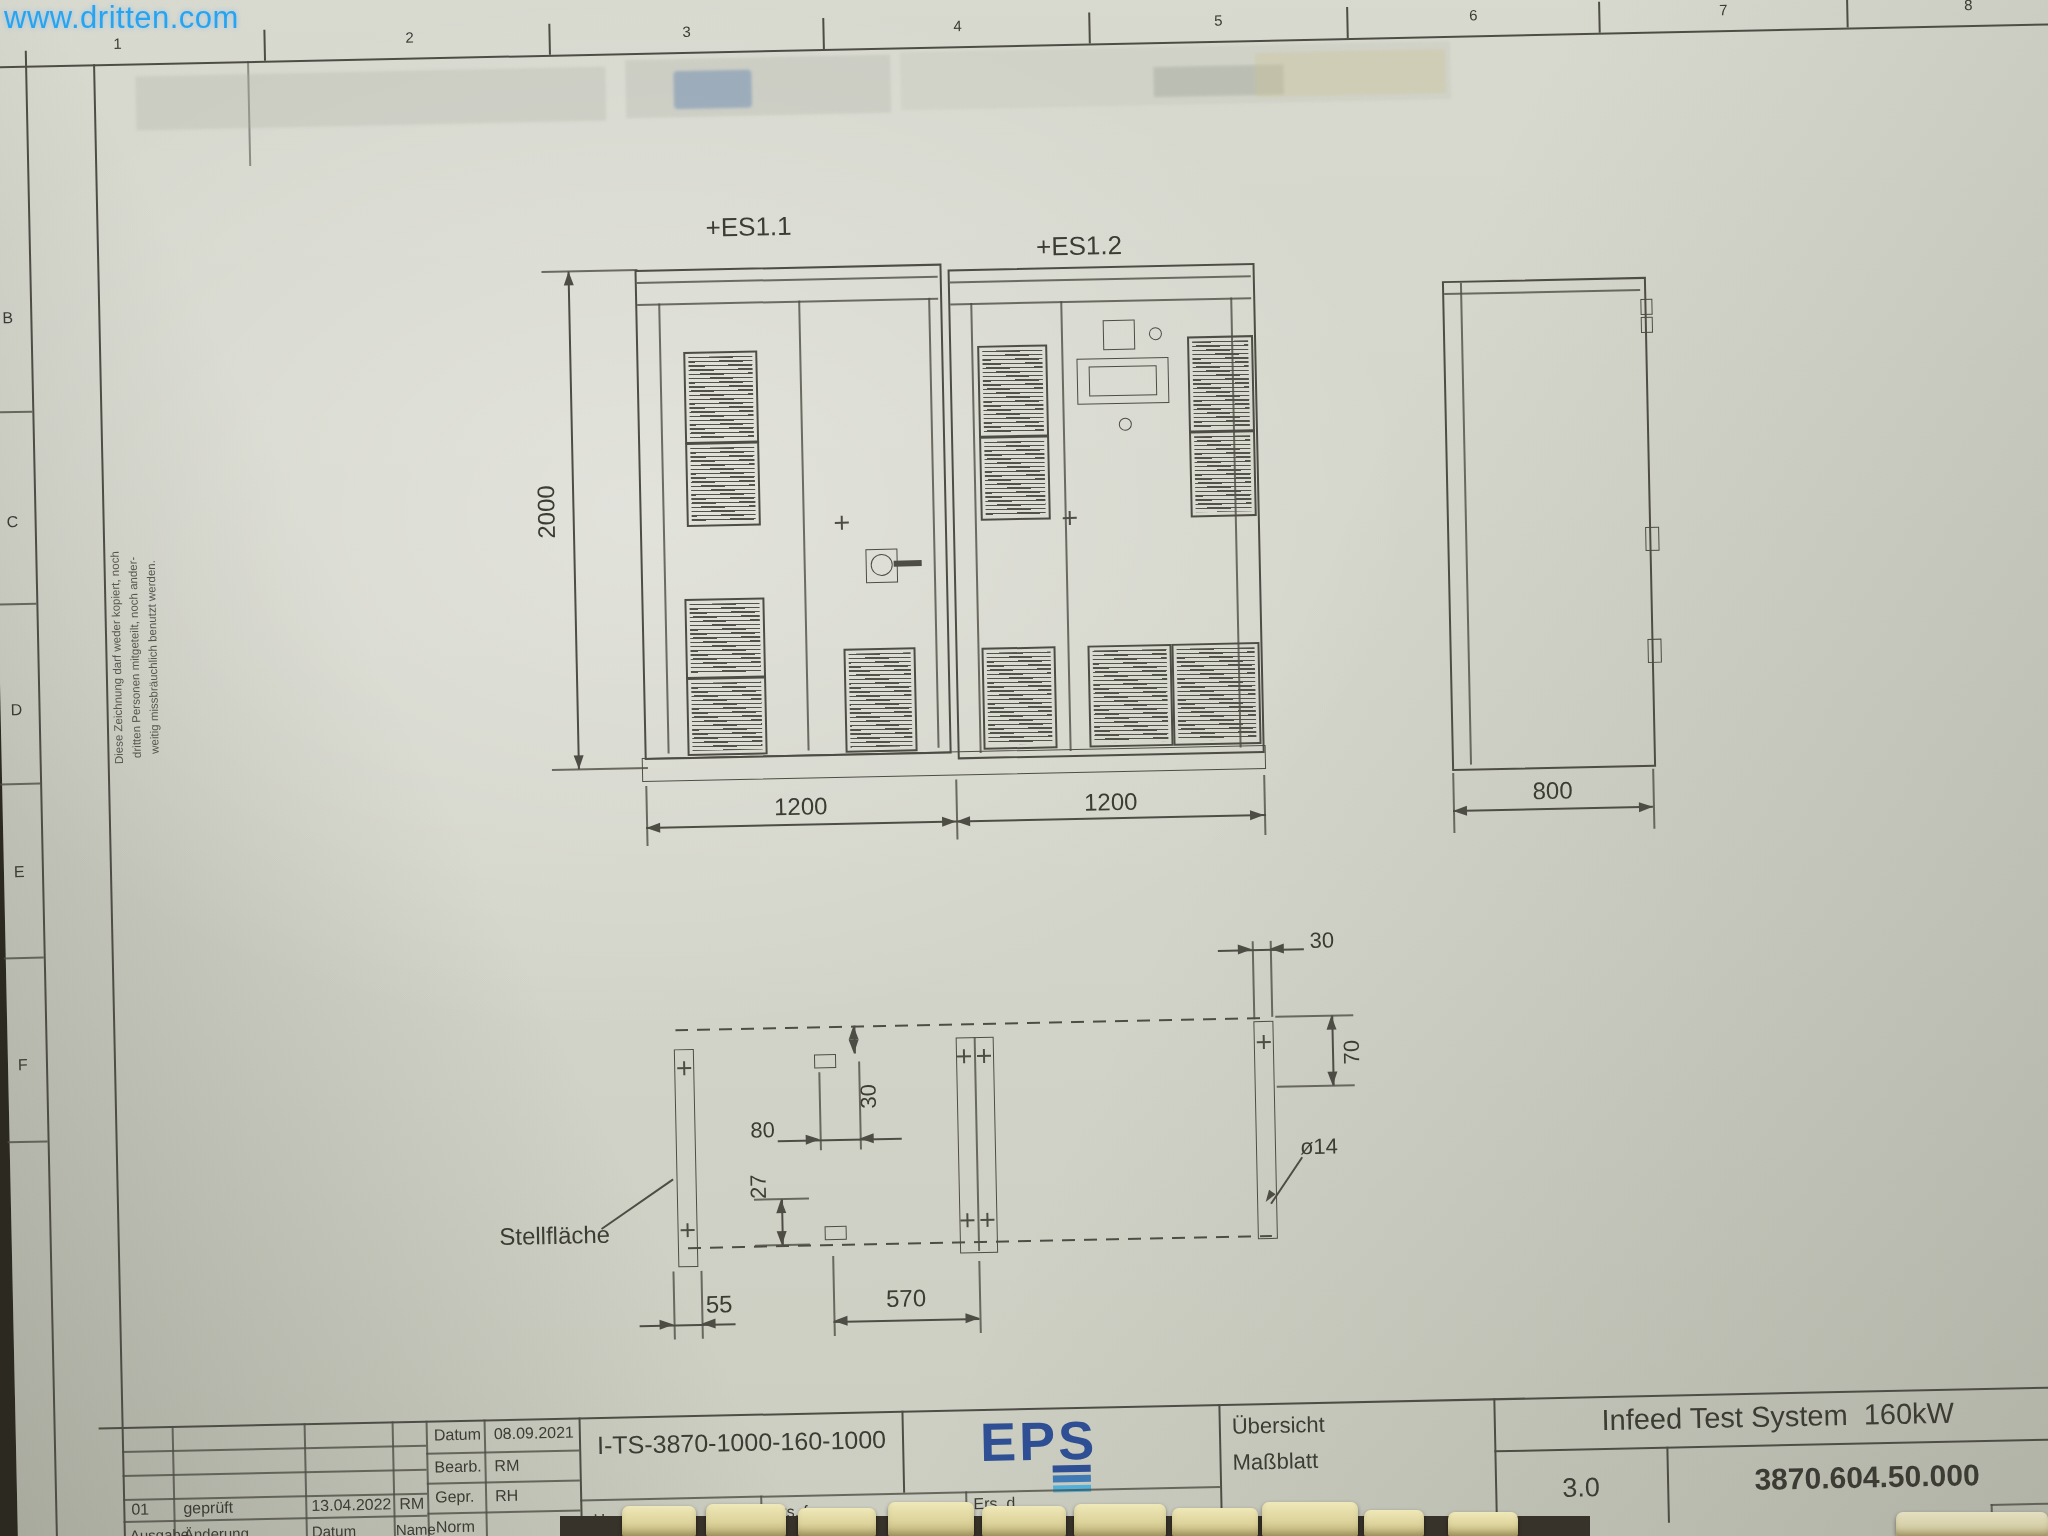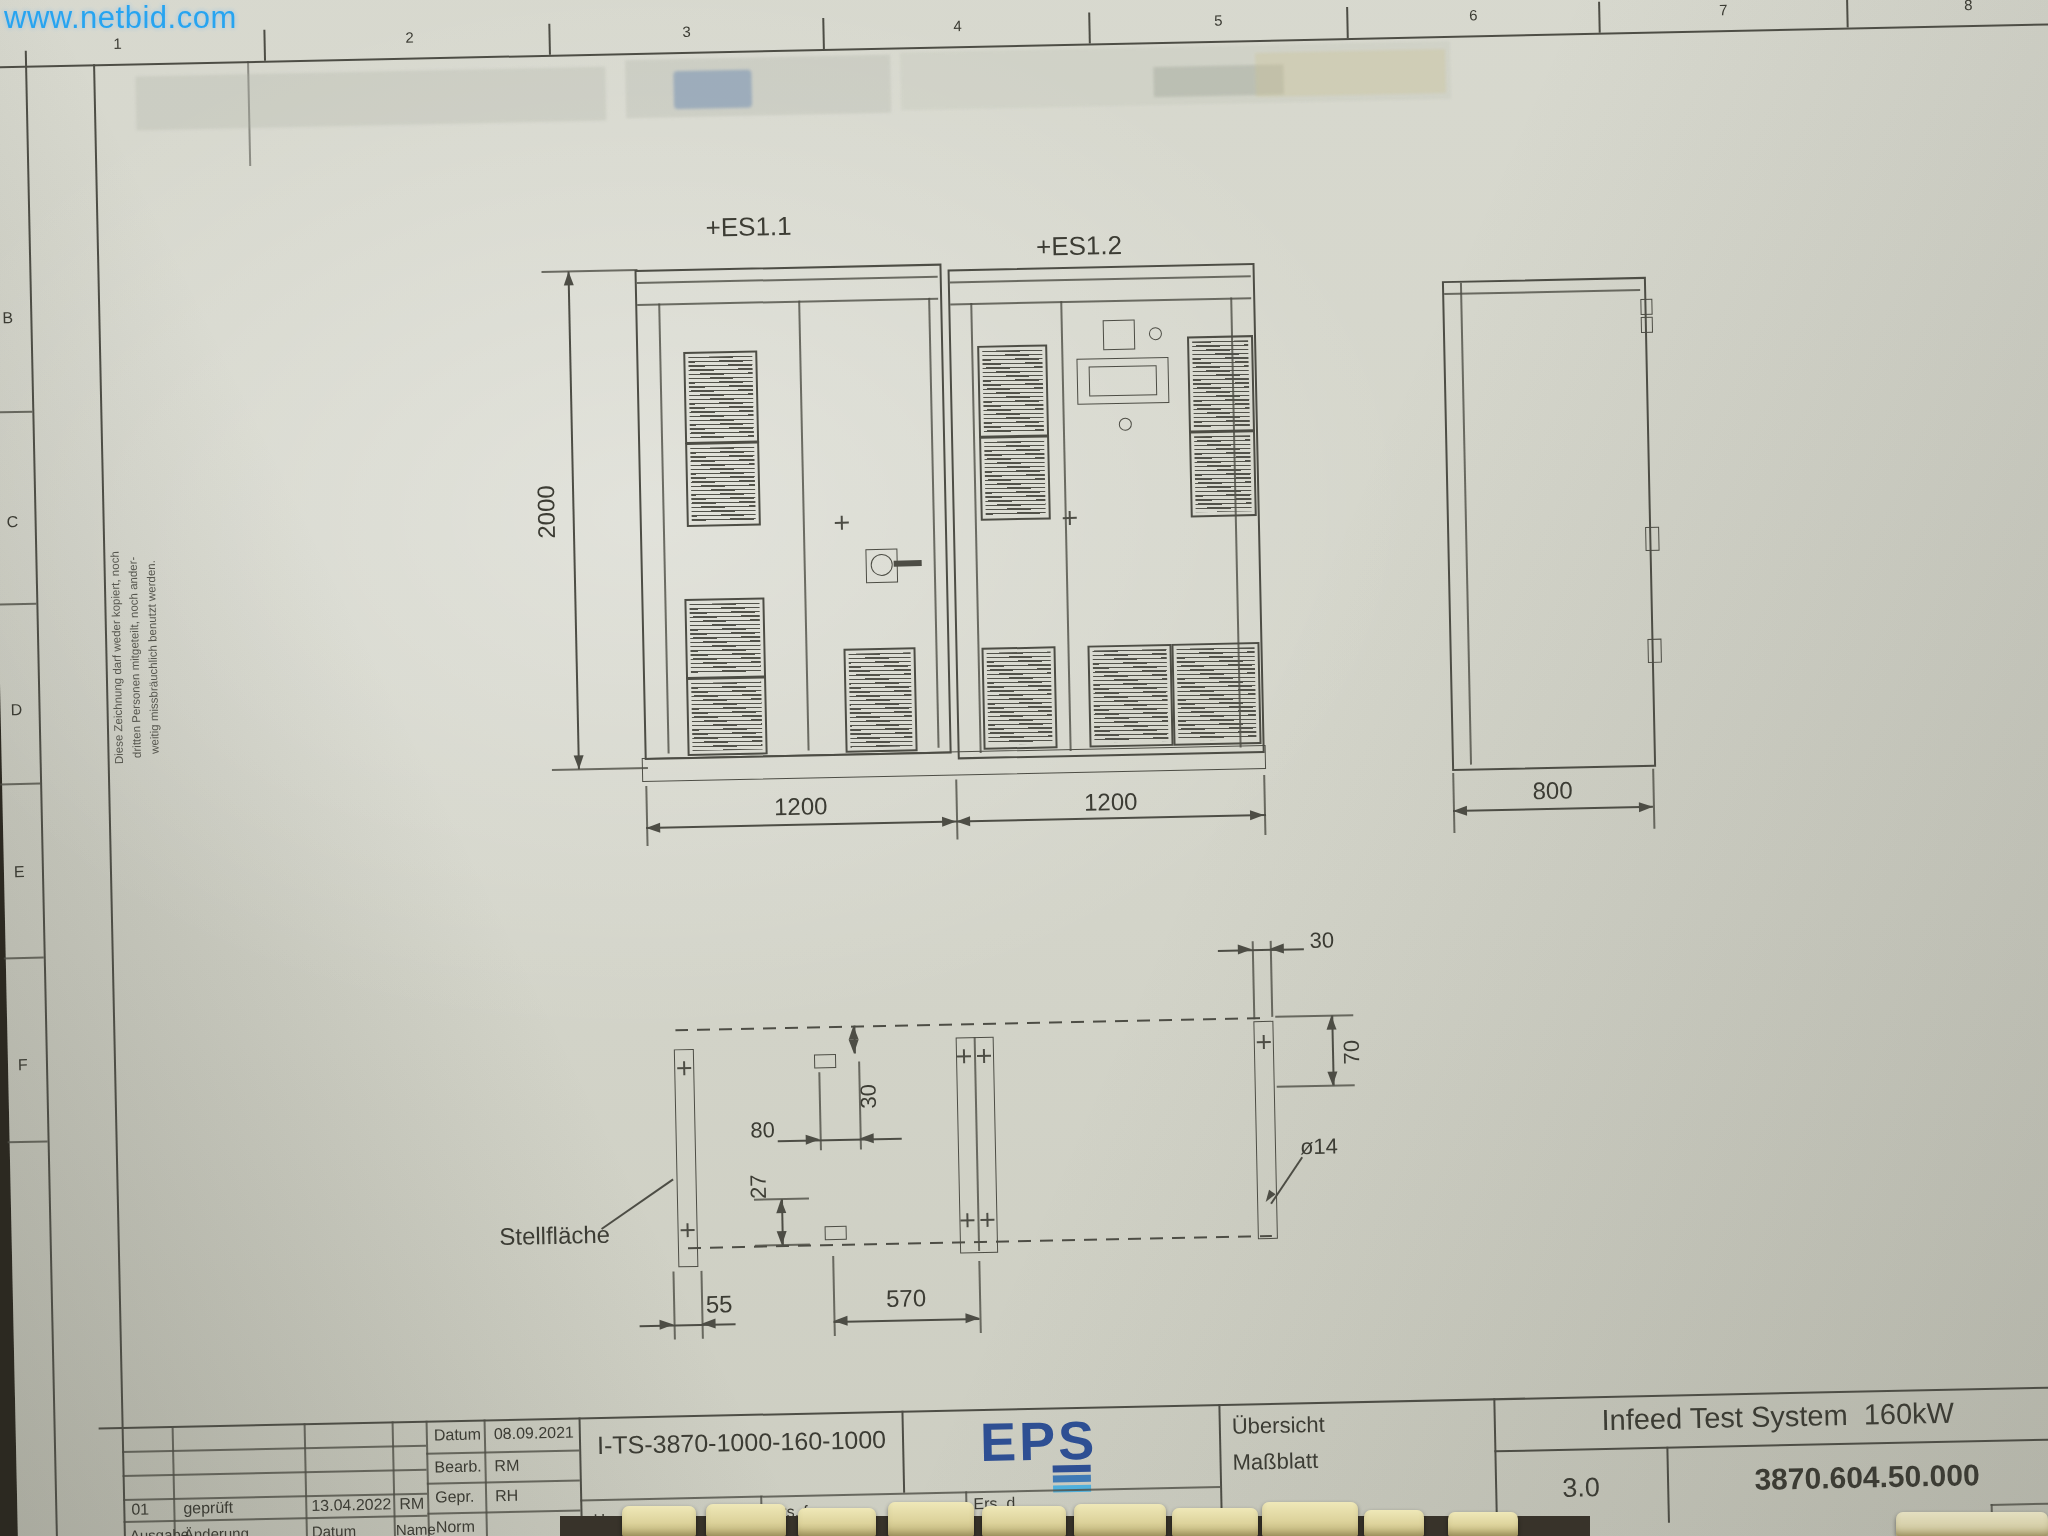--- a/index.html
+++ b/index.html
@@ -309,14 +309,14 @@
  <div class="tab" style="left:798px;top:1508px;width:78px;height:28px;"></div>
  <div class="tab" style="left:888px;top:1502px;width:86px;height:34px;"></div>
  <div class="tab" style="left:982px;top:1506px;width:84px;height:30px;"></div>
  <div class="tab" style="left:1074px;top:1504px;width:92px;height:32px;"></div>
  <div class="tab" style="left:1172px;top:1508px;width:86px;height:28px;"></div>
  <div class="tab" style="left:1262px;top:1502px;width:96px;height:34px;"></div>
  <div class="tab" style="left:1364px;top:1510px;width:60px;height:26px;"></div>
  <div class="tab" style="left:1448px;top:1512px;width:70px;height:24px;"></div>
  <div class="tab" style="left:1896px;top:1512px;width:152px;height:24px;background:linear-gradient(180deg,#e4dfc0,#cdc59a);"></div>
 
- <div id="watermark">www.netbid.com</div>
+ <div id="watermark">www.dritten.com</div>
 </div>
 
 </body></html>

